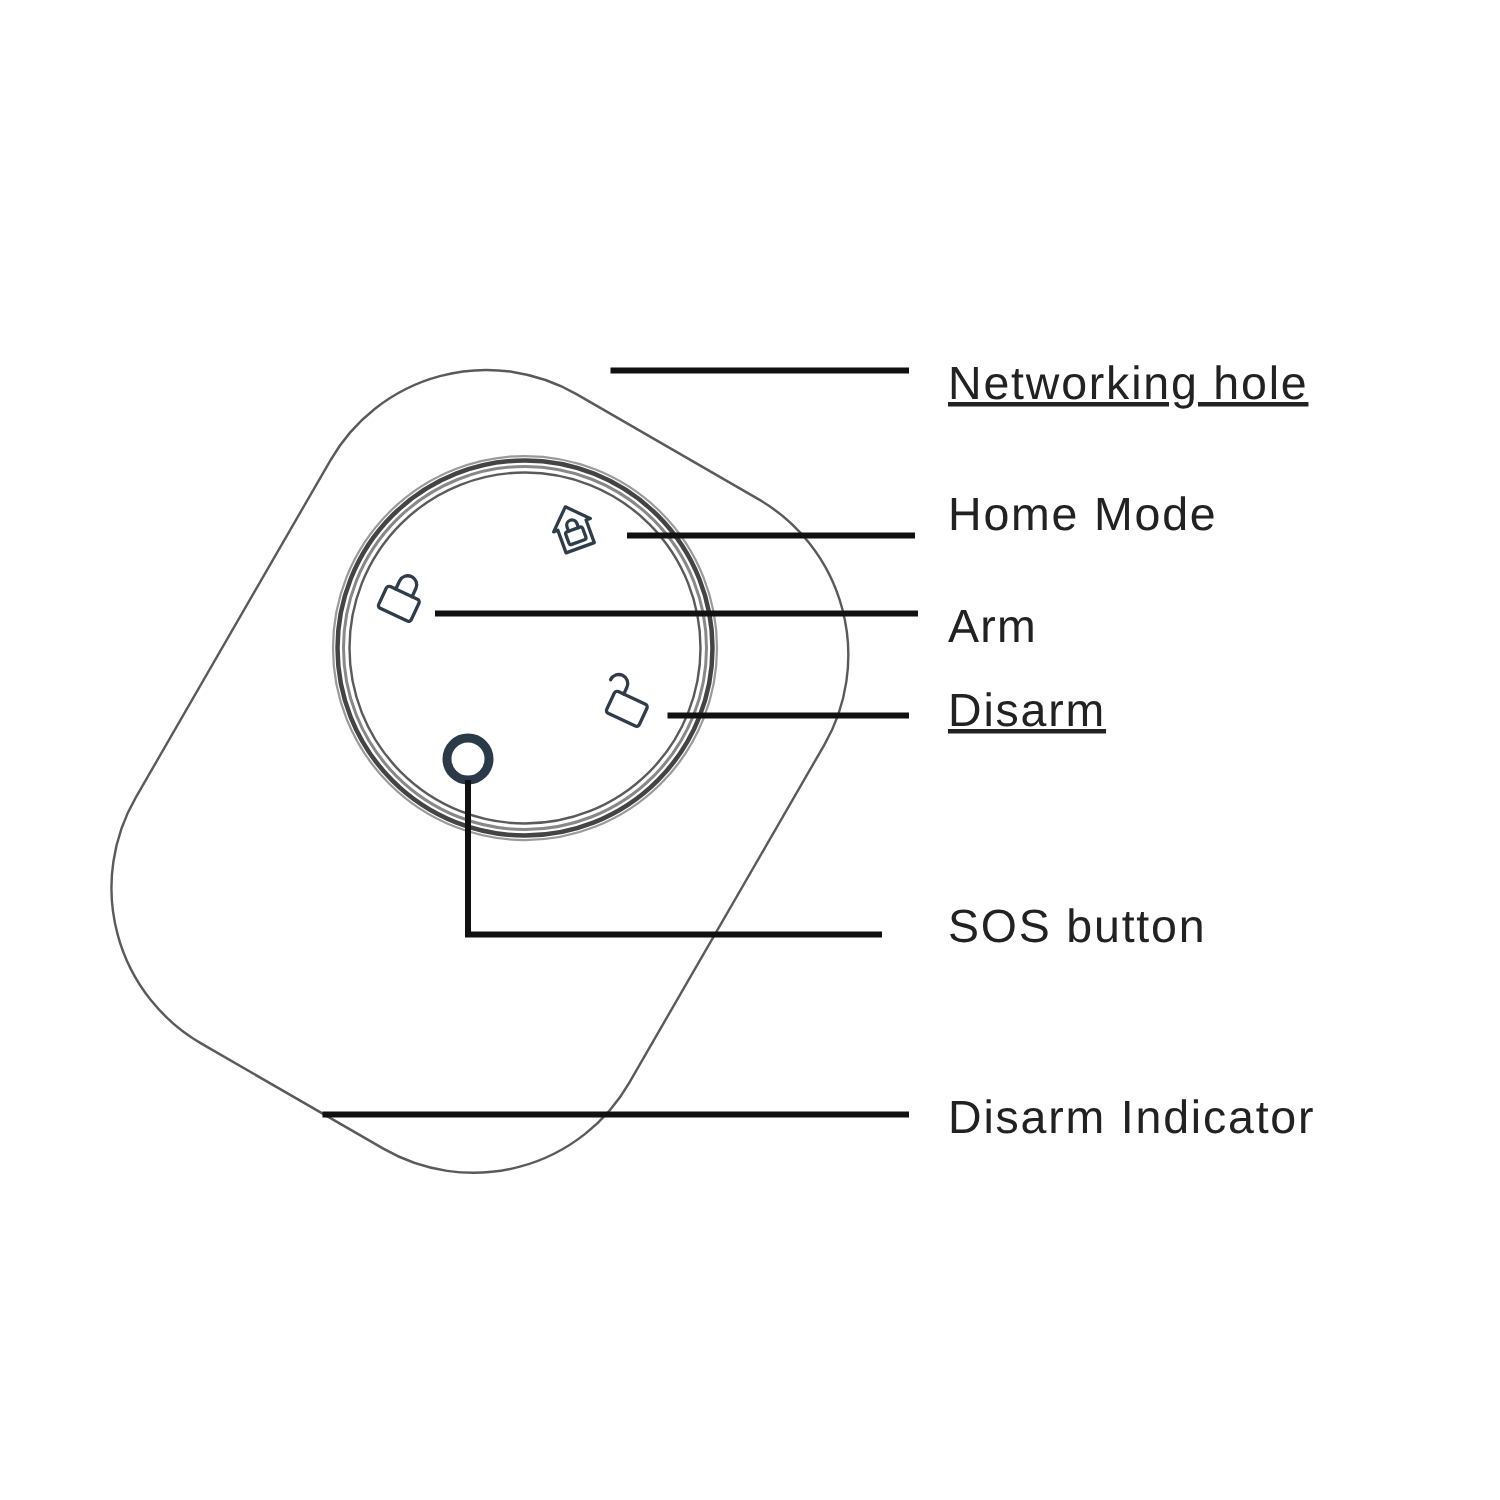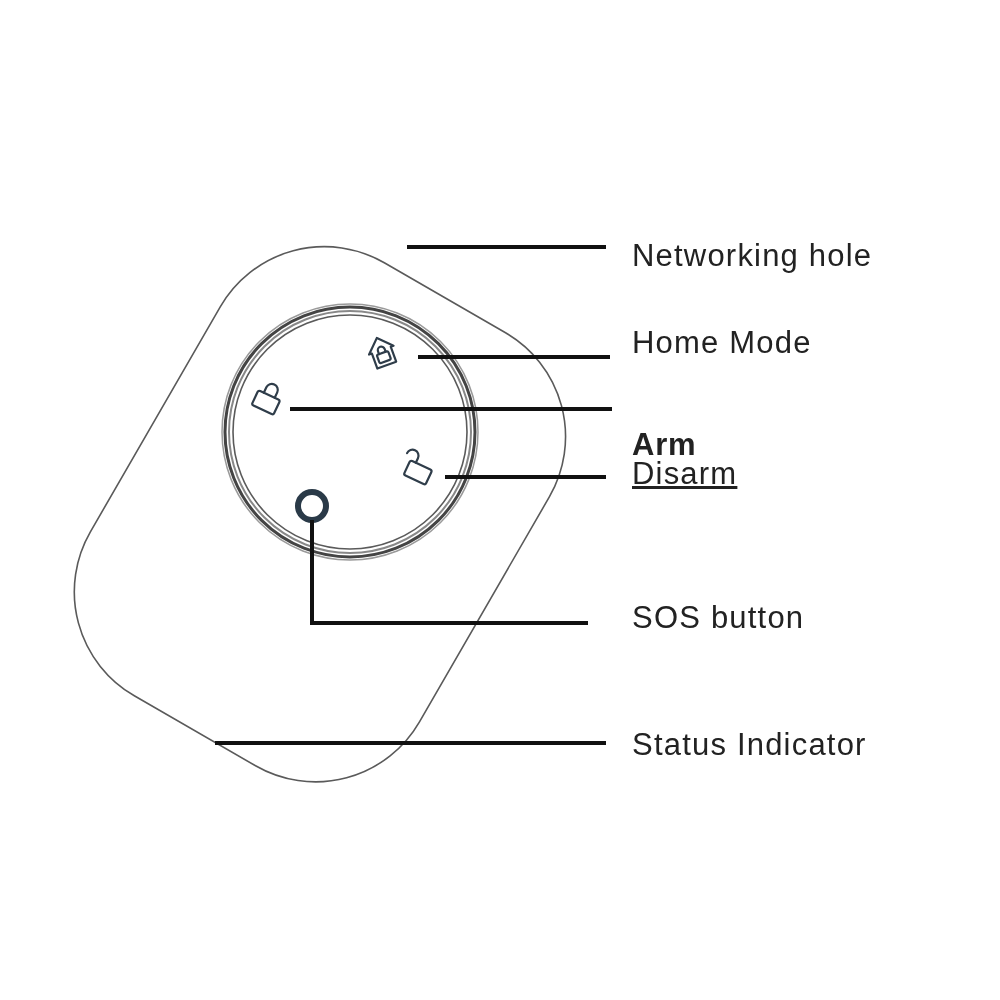--- a/index.html
+++ b/index.html
@@ -24,23 +24,22 @@
     .label {
       position: absolute;
       left: 632px;
       font-size: 31px;
       color: #222222;
       letter-spacing: 1.2px;
       white-space: nowrap;
       line-height: 1;
     }
     .label.bold {
-      font-weight: bold;
+      font-weight: normal;
       letter-spacing: 0.8px;
-      margin-top: 27px;
     }
   </style>
 </head>
 <body>
 
 <svg id="diagram" viewBox="0 0 1000 1000" xmlns="http://www.w3.org/2000/svg">
 
   <g>
     <rect x="130" y="260" width="380" height="500" rx="120" ry="120" transform="rotate(30 312 512)" fill="none" stroke="#5a5a5a" stroke-width="1.6"></rect>
   </g>
@@ -75,18 +74,18 @@
   <g stroke="#111111" stroke-width="4" fill="none" stroke-linecap="butt">
     <line x1="407" y1="247" x2="606" y2="247"></line>
     <line x1="418" y1="357" x2="610" y2="357"></line>
     <line x1="290" y1="409" x2="612" y2="409"></line>
     <line x1="445" y1="477" x2="606" y2="477"></line>
     <polyline points="312,520 312,623 588,623"></polyline>
     <line x1="215" y1="743" x2="606" y2="743"></line>
   </g>
 </svg>
 
-<div class="label" style="top:240px;">Networking hole</div>
+<div class="label" style="top:240px;text-decoration:underline;">Networking hole</div>
 <div class="label" style="top:327px;">Home Mode</div>
 <div class="label bold" style="top:402px;">Arm</div>
 <div class="label" style="top:458px;text-decoration:underline;">Disarm</div>
 <div class="label" style="top:602px;text-align:center;">SOS button</div>
-<div class="label" style="top:729px;">Status Indicator</div>
+<div class="label" style="top:729px;">Disarm Indicator</div>
 
 </body></html>

